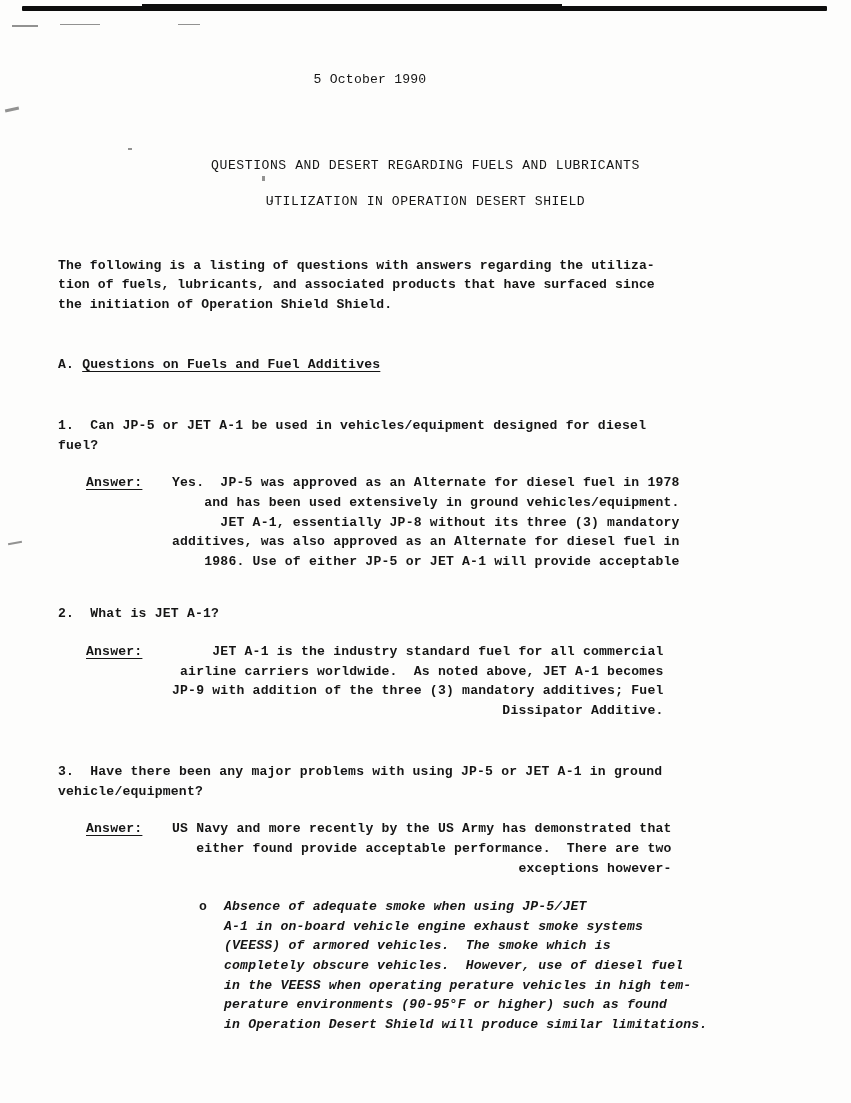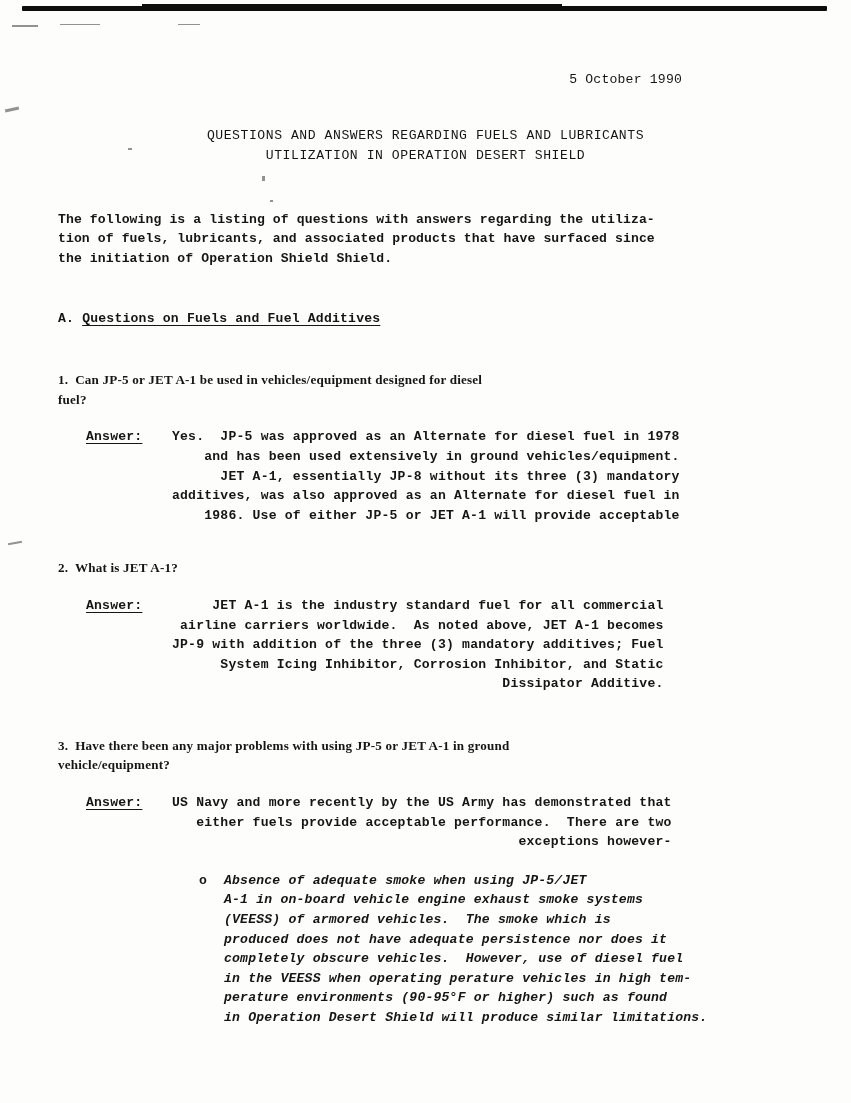--- a/index.html
+++ b/index.html
@@ -58,52 +58,52 @@
     position: absolute;
     left: 58px;
     top: 70px;
     width: 735px;
     font-size: 13.1px;
     line-height: 19.6px;
     letter-spacing: 0.2px;
   }
 
   .date-line {
-    text-align: right;
+    text-align: center;
     padding-right: 111px;
-    margin: 0 0 36px 0;
+    margin: 0 0 66px 0;
   }
 
   .title-block {
     text-align: center;
     margin: 0 0 0 0;
   }
   .title-line { margin: 0; letter-spacing: .55px; }
-  .title-line.second { margin-top: 1px; }
+  .title-line.second { margin-top: 17px; }
 
   .intro {
     margin: 44px 0 0 0;
     font-weight: bold;
     letter-spacing: .1px;
   }
   .intro div { white-space: pre; }
 
   .section-head {
     margin: 40px 0 0 0;
     font-weight: bold;
   }
   .section-head .u {
     text-decoration: underline;
     text-underline-offset: 3px;
   }
 
   .qblock { margin-top: 33px; }
   .qblock.loose { margin-top: 42px; }
 
-  .question { font-weight: bold; white-space: pre-wrap; font-family: Liberation Serif, serif; }
+  .question { font-weight: bold; white-space: pre-wrap; }
 
   .answer {
     margin-top: 18px;
     display: flex;
     align-items: flex-start;
     padding-left: 28px;
   }
   .answer .lbl {
     font-weight: bold;
     text-decoration: underline;
@@ -148,21 +148,21 @@
   <div class="speck s5"></div>
   <div class="speck s6"></div>
   <div class="speck s7"></div>
   <div class="speck s8"></div>
 
   <div class="content">
 
     <div class="date-line">5 October 1990</div>
 
     <div class="title-block">
-      <div class="title-line">QUESTIONS AND ANSWERS REGARDING FUELS AND LUBRICANTS</div>
+      <div class="title-line">QUESTIONS AND DESERT REGARDING FUELS AND LUBRICANTS</div>
       <div class="title-line second">UTILIZATION IN OPERATION DESERT SHIELD</div>
     </div>
 
     <div class="intro">
       <div>The following is a listing of questions with answers regarding the utiliza-</div>
       <div>tion of fuels, lubricants, and associated products that have surfaced since</div>
       <div>the initiation of Operation Shield Shield.</div>
     </div>
 
     <div class="section-head">
@@ -186,44 +186,42 @@
     </div>
 
     <div class="qblock">
       <div class="question"><span>2.</span>  <span>What is JET A-1?</span></div>
       <div class="answer">
         <div class="lbl">Answer:</div>
         <div class="body">
           <div>JET A-1 is the industry standard fuel for all commercial</div>
           <div>airline carriers worldwide.  As noted above, JET A-1 becomes</div>
           <div>JP-9 with addition of the three (3) mandatory additives; Fuel</div>
-          <div>System Icing Inhibitor, Corrosion Inhibitor, and Static</div>
           <div>Dissipator Additive.</div>
         </div>
       </div>
     </div>
 
     <div class="qblock loose">
       <div class="question"><span>3.</span>  <span>Have there been any major problems with using JP-5 or JET A-1 in ground
 vehicle/equipment?</span></div>
       <div class="answer">
         <div class="lbl">Answer:</div>
         <div class="body">
           <div>US Navy and more recently by the US Army has demonstrated that</div>
-          <div>either fuels provide acceptable performance.  There are two</div>
+          <div>either found provide acceptable performance.  There are two</div>
           <div>exceptions however-</div>
         </div>
       </div>
       <div class="bullet">
         <div class="mark">o</div>
         <div class="body">
           <div>Absence of adequate smoke when using JP-5/JET</div>
           <div>A-1 in on-board vehicle engine exhaust smoke systems</div>
           <div>(VEESS) of armored vehicles.  The smoke which is</div>
-          <div>produced does not have adequate persistence nor does it</div>
           <div>completely obscure vehicles.  However, use of diesel fuel</div>
           <div>in the VEESS when operating perature vehicles in high tem-</div>
           <div>perature environments (90-95°F or higher) such as found</div>
           <div>in Operation Desert Shield will produce similar limitations.</div>
         </div>
       </div>
     </div>
 
   </div>
 

